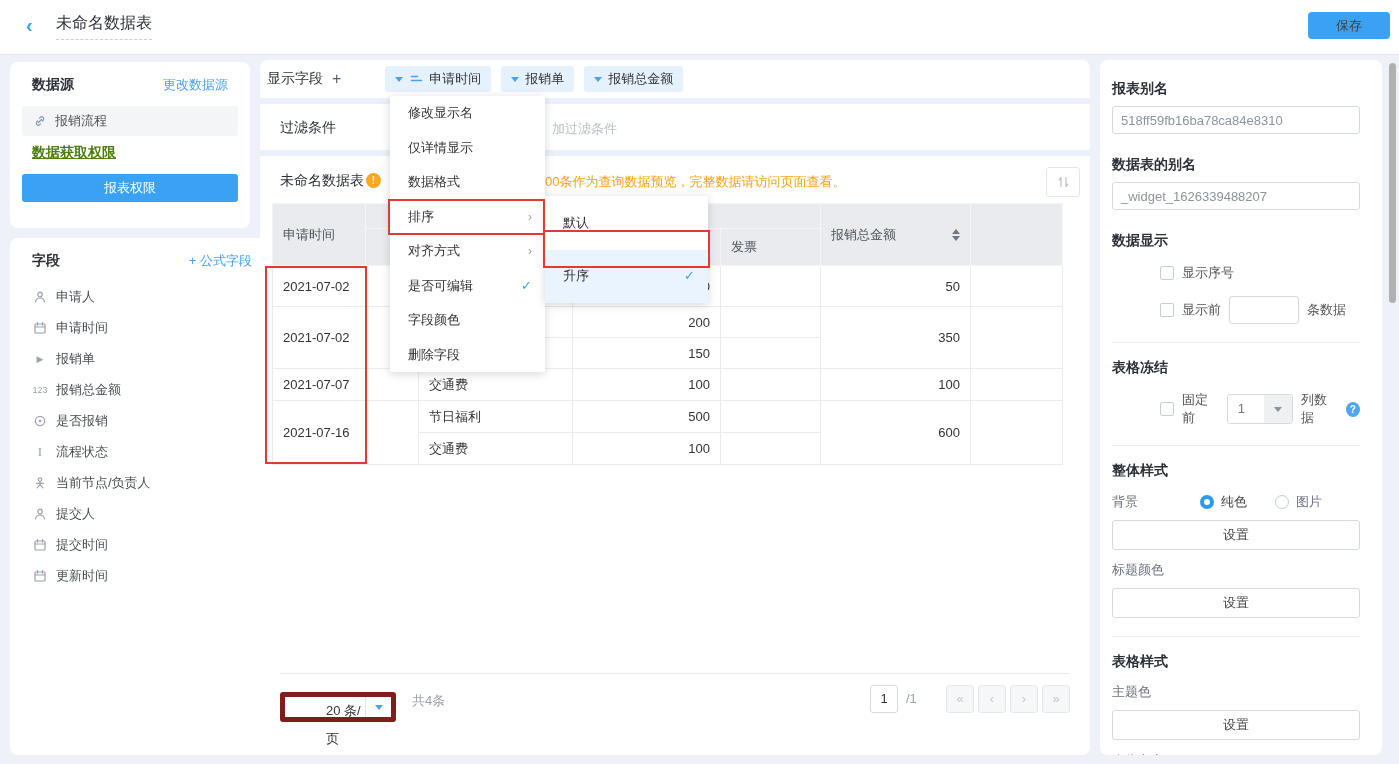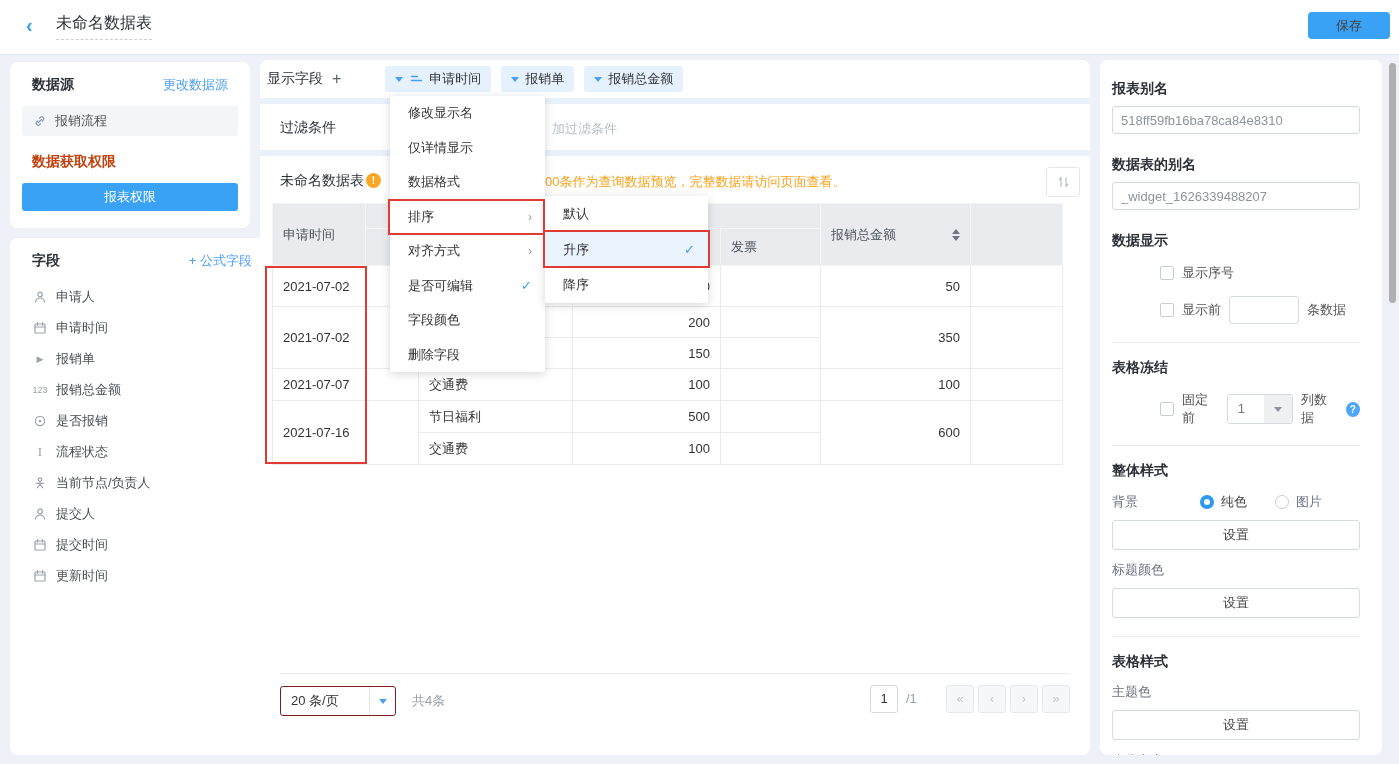--- a/index.html
+++ b/index.html
@@ -16,21 +16,21 @@
   
   .card { position:absolute; background:#fff; border-radius:8px; }
 
   
   .lcard1 { left:10px; top:62px; width:240px; height:166px; padding:14px 12px 0 12px; }
   .lcard2 { left:10px; top:238px; width:264px; height:517px; padding:14px 12px 12px 12px; }
   .sec-row { display:flex; justify-content:space-between; align-items:flex-end; padding:0 10px; }
   .sec-title { font-size:14px; font-weight:700; color:#2c3038; }
   .blue-link { font-size:13px; color:#4a9ff5; cursor:pointer; }
   .src-box { margin:12px 0 0 0; height:30px; background:#f4f5f7; border-radius:3px; display:flex; align-items:center; padding:0 10px; font-size:13px; color:#555; gap:7px; }
-  .perm-title { margin-top:17px; padding:0 10px; font-size:14px; font-weight:700; color:#c2410c; }
+  .perm-title { margin-top:8px; padding:0 10px; font-size:14px; font-weight:700; color:#4d7c0f;text-decoration:underline; }
   .perm-btn { margin-top:12px; width:216px; height:28px; background:#3aa2f5; color:#fff; font-size:13px; border:none; border-radius:3px; line-height:28px; text-align:center; cursor:pointer; }
   .field-list { margin-top:11px;text-align:center; }
   .field-item { height:31px; display:flex; align-items:center; gap:8px; padding:0 10px; font-size:13px; color:#4a4f57; cursor:pointer; }
   .ficon { width:16px; display:inline-flex; justify-content:center; align-items:center; color:#9aa3ad; flex:0 0 16px; }
   .ficon svg { stroke:#9aa3ad; fill:none; stroke-width:1.2; stroke-linecap:round; }
   .ficon.txt { font-size:9px; color:#9aa3ad; letter-spacing:0; }
   .ficon.serif { font-family:"Liberation Serif","DejaVu Serif",serif; font-size:13px; }
 
   
   .center { left:260px; top:60px; width:830px; height:695px; overflow:hidden; }
@@ -56,21 +56,21 @@
   table.grid td { border:1px solid #e9ecef; font-size:13px; color:#333; padding:0 10px; background:#fff; }
   td.num { text-align:right; padding-right:8px; }
   .th-total { display:flex; justify-content:space-between; align-items:center; }
   .updown { display:inline-flex; flex-direction:column; gap:2px; }
   .updown i { display:block; width:0; height:0; border-left:4px solid transparent; border-right:4px solid transparent; }
   .updown .u { border-bottom:5px solid #6d7682; }
   .updown .d { border-top:5px solid #6d7682; }
 
   
   .pgbar { position:absolute; left:20px; top:613px; width:790px; border-top:1px solid #e8eaed; height:62px; }
-  .psize { position:absolute; left:0; top:12px; width:116px; height:30px; border:1px solid #7f1d1d; border-radius:3px; display:flex; cursor:pointer; background:#fff; }
+  .psize { position:absolute; left:0; top:18px; width:116px; height:30px; border:5px solid #7f1d1d; border-radius:3px; display:flex; cursor:pointer; background:#fff;padding-left:31px; }
   .psize .val { flex:1; font-size:13px; color:#333; line-height:28px; padding-left:10px; }
   .psize .arr { width:26px; border-left:1px solid #e2e6ea; display:flex; align-items:center; justify-content:center; }
   .ptotal { position:absolute; left:132px; top:18px; font-size:13px; color:#9aa1a9; }
   .pinput { position:absolute; left:590px; top:11px; width:28px; height:28px; border:1px solid #d6dbe0; border-radius:3px; text-align:center; line-height:26px; font-size:13px; color:#333; background:#fff; }
   .pof { position:absolute; left:626px; top:17px; font-size:13px; color:#9aa1a9; }
   .pnav { position:absolute; left:666px; top:11px; display:flex; gap:4px; }
   .pbtn { width:28px; height:28px; background:#f6f7f8; border:1px solid #e6e9ec; border-radius:3px; color:#c3c9cf; font-size:13px; text-align:center; line-height:26px; cursor:pointer; }
 
   
   .rcard { left:1100px; top:60px; width:282px; height:695px; padding:20px 22px 0 12px; overflow:hidden; }
@@ -442,23 +442,20 @@
   </div>
 
   <div class="submenu">
     <div class="smi">
         <span>默认</span>
       </div>
     <div class="smi active">
         <span>升序</span>
         <span class="chk-mark">✓</span>
       </div>
-    <div class="smi">
-        <span>降序</span>
-      </div>
   </div>
 
   <div class="redbox rb-sort"></div>
   <div class="redbox rb-asc"></div>
   <div class="redbox rb-dates"></div>
 
   <div class="scroll-thumb"></div>
 </div>
 
 </body></html>

